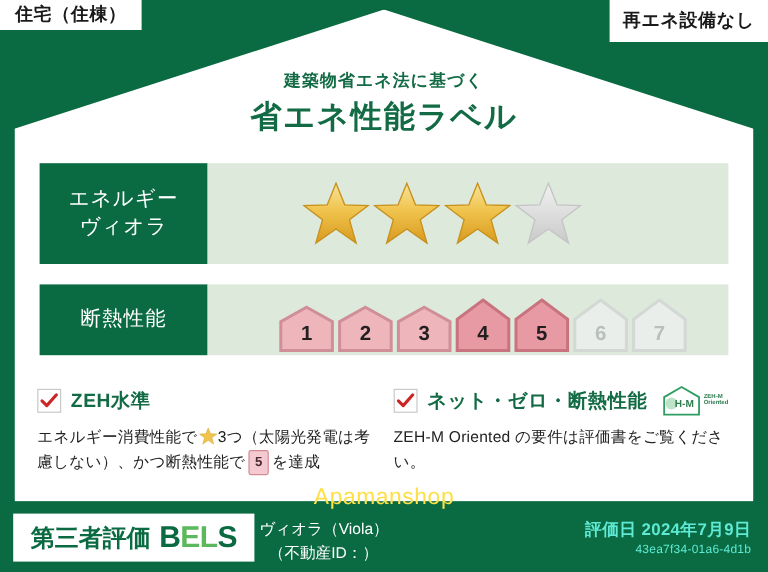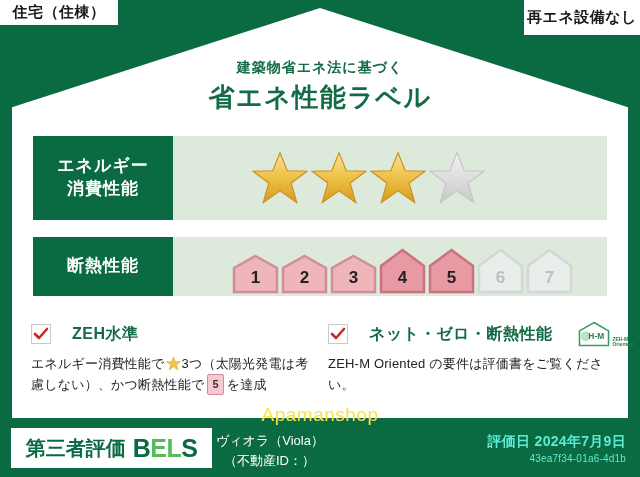--- a/index.html
+++ b/index.html
@@ -28,40 +28,40 @@
     position:absolute;
     background:#ffffff;
     color:#1a1a1a;
     font-weight:bold;
     font-size:15px;
     letter-spacing:0.5px;
     display:flex;align-items:center;justify-content:center;
     box-sizing:border-box;
   }
   #tag-left{left:0px;top:0px;width:118px;height:25px;}
-  #tag-right{right:0px;top:0px;width:116px;height:35px;}
+  #tag-right{right:0px;top:0px;width:132px;height:35px;}
 
   
   #subtitle{
     position:absolute;left:0;top:59px;width:640px;text-align:center;
     font-size:14px;font-weight:bold;color:#136b45;letter-spacing:1px;
   }
   #title{
     position:absolute;left:0;top:80px;width:640px;text-align:center;
     font-size:26px;font-weight:bold;color:#136b45;letter-spacing:1.5px;
   }
 
   
   .row{position:absolute;left:33px;width:574px;display:flex;}
   #row-energy{top:136px;height:84px;}
   #row-insul{top:237px;height:59px;}
 
   .row-label{
     background:#0a6b42;color:#ffffff;
-    font-weight:bold;font-size:17px;letter-spacing:1px;
+    font-weight:normal;font-size:17px;letter-spacing:1px;
     display:flex;flex-direction:column;align-items:center;justify-content:center;
     box-sizing:border-box;
     flex:0 0 140px;
     line-height:1.35;
   }
   .row-value{
     background:#dce9db;
     flex:1 1 auto;
     display:flex;align-items:center;
     box-sizing:border-box;
@@ -80,39 +80,39 @@
     position:absolute;left:0;right:0;bottom:6px;text-align:center;
     font-size:17px;font-weight:bold;color:#231f20;
     pointer-events:none;
   }
   .hz.off .num{color:#b9bfbb;}
 
   
   .note{position:absolute;top:322px;}
   #note-left{left:31px;width:290px;}
   #note-right{left:328px;width:300px;}
-  .note-head{display:flex;align-items:center;gap:21px;height:24px;}
+  .note-head{display:flex;align-items:center;gap:8px;height:24px;}
   .chk{
     width:20px;height:20px;flex:0 0 20px;
     border:1.5px solid #c9c9c9;background:#fff;box-sizing:border-box;
     display:flex;align-items:center;justify-content:center;
   }
   .chk svg{display:block;}
   .note-title{font-size:16px;font-weight:bold;color:#136b45;letter-spacing:0.5px;white-space:nowrap;}
   .note-body{
     margin-top:7px;font-size:13px;color:#222;line-height:1.65;
     letter-spacing:0.2px;
   }
   .inline-star{vertical-align:-3px;margin:0 1px;}
   .inline-badge{
     display:inline-block;border:1px solid #d38b95;background:#f4c9cf;
     color:#4a2c30;font-size:11px;font-weight:bold;
     padding:0 4px;margin:0 3px;border-radius:2px;vertical-align:1px;
   }
-  #zehm-logo{margin-left:4px;display:flex;align-items:flex-end;}
+  #zehm-logo{margin-left:4px;display:flex;align-items:center;}
 
   
   #watermark{
     position:absolute;left:0;top:404px;width:640px;text-align:center;
     font-size:19px;color:#fde047;letter-spacing:0.5px;
   }
 
   
   #footer{position:absolute;left:0;top:425px;width:640px;height:52px;}
   #bels{
@@ -142,21 +142,21 @@
 
   <div class="tag" id="tag-left">住宅（住棟）</div>
   <div class="tag" id="tag-right">再エネ設備なし</div>
 
   <div id="subtitle">建築物省エネ法に基づく</div>
   <div id="title">省エネ性能ラベル</div>
 
   <div class="row" id="row-energy">
     <div class="row-label">
       <span>エネルギー</span>
-      <span>消費性能</span>
+      <span>ヴィオラ</span>
     </div>
     <div class="row-value">
       <div id="stars">
 
         <svg class="star" viewBox="0 0 100 96">
           <defs>
               <linearGradient id="g1" x1="0" y1="0" x2="0" y2="1">
             <stop offset="0" stop-color="#f7e39a"></stop>
                 <stop offset="0.45" stop-color="#f0c44d"></stop>
             <stop offset="1" stop-color="#d99a1f"></stop>

